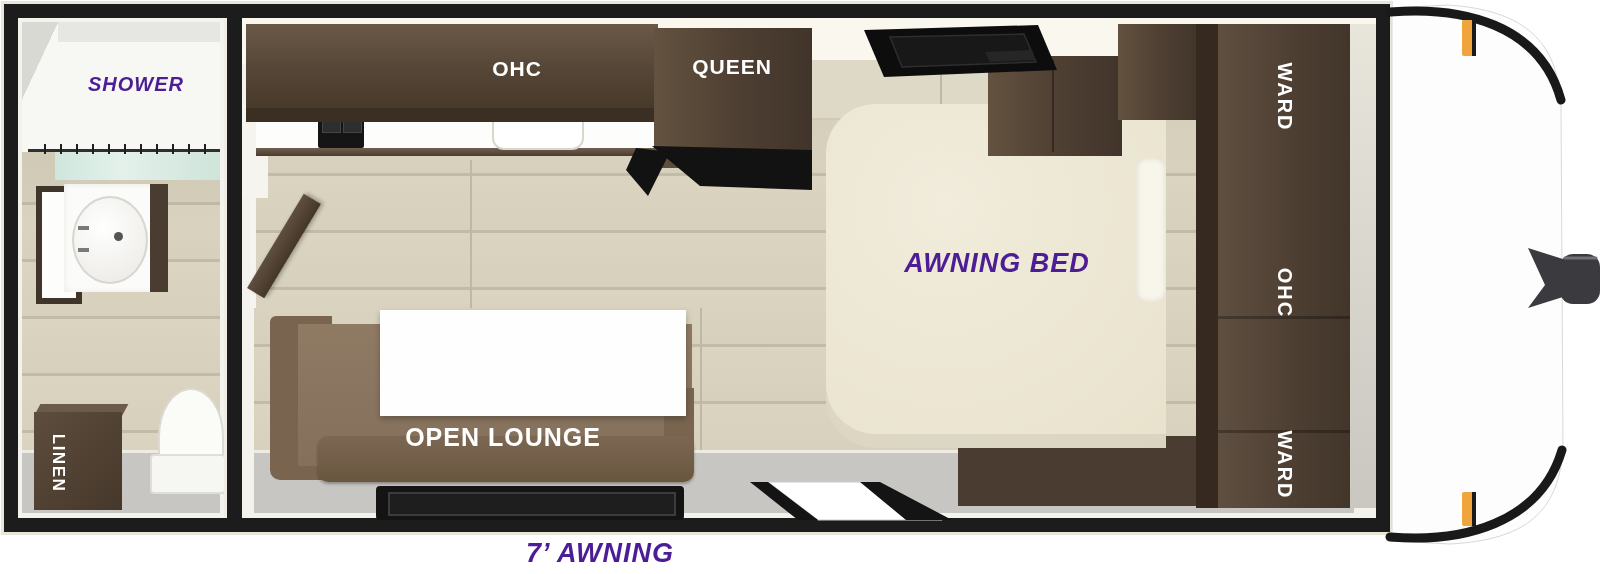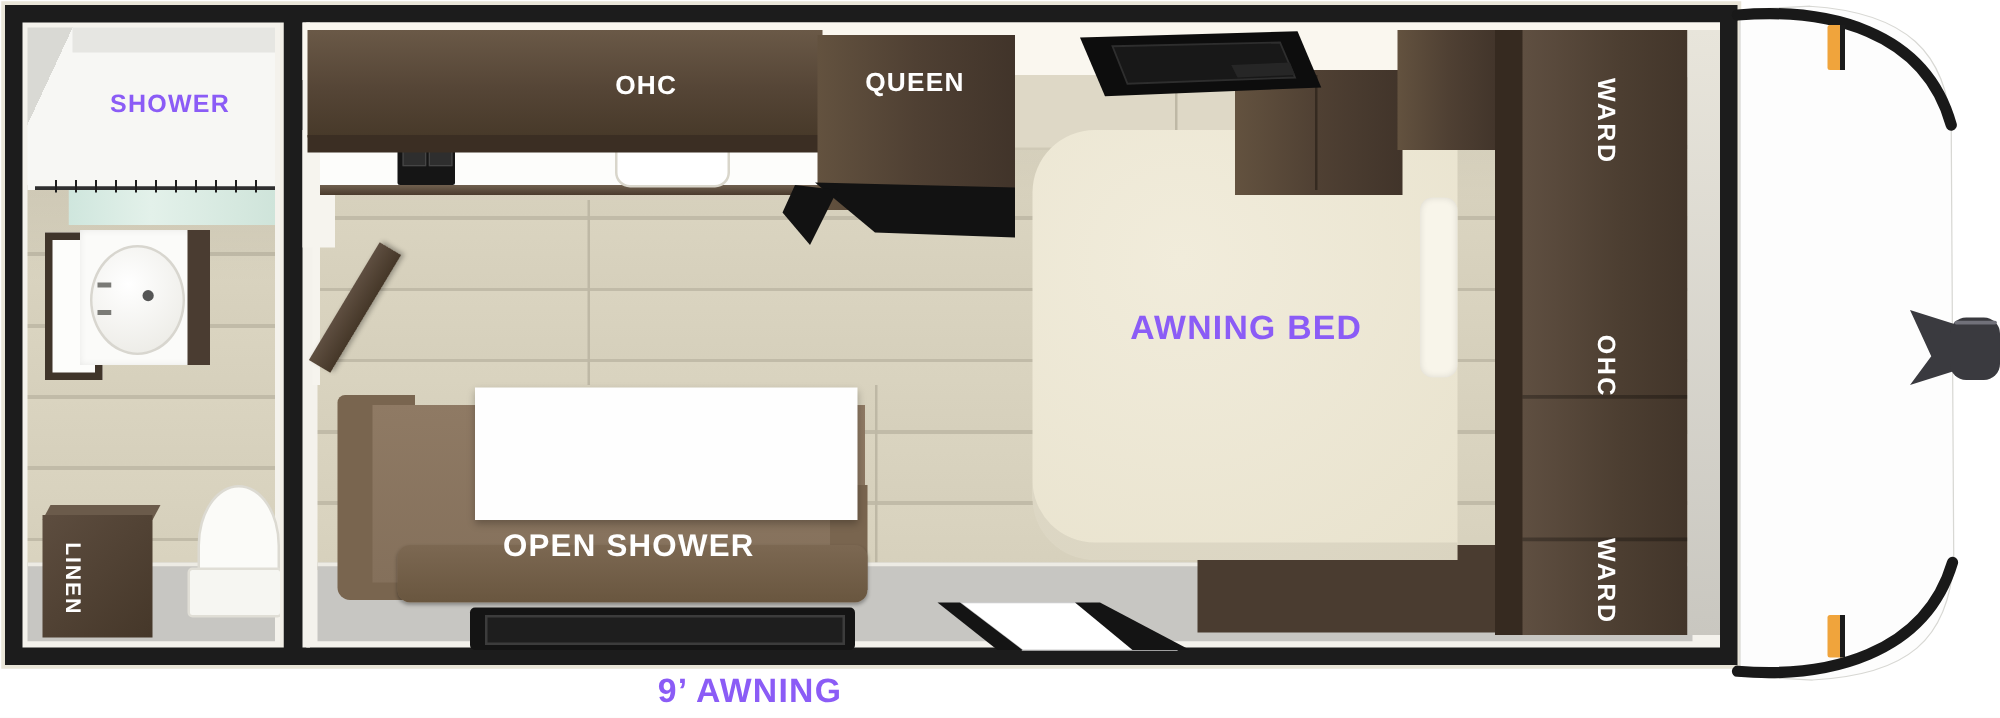--- a/index.html
+++ b/index.html
@@ -17,21 +17,21 @@
       linear-gradient(180deg, rgba(0,0,0,0.05), rgba(0,0,0,0) 26%),
       repeating-linear-gradient(180deg,#dad4c0 0px,#d6d0bc 54px,#c1bba8 54px,#c1bba8 57px);}
   .seam{width:2px;background:#beb8a5;}
   .grayfloor{background:#c7c6c2;border-top:3px solid #edebe4;}
   .wall-top{background:#faf7ef;}
   .cabV{background:linear-gradient(180deg,#6a5947,#554536 55%,#473929);}
   .cabB{background:linear-gradient(90deg,#63523f,#4f4033 50%,#41342a);}
   
   .lab{transform:translate(-50%,-50%);white-space:nowrap;font-weight:700;}
   .vlab{transform:translate(-50%,-50%) rotate(90deg);white-space:nowrap;font-weight:700;color:#fff;}
-  .white{color:#fff;} .black{color:#8b5cf6;}
+  .white{color:#fff;} .black{color:#4c1d95;font-style:italic;}
   
   .table{background:#fefefe;box-shadow:0 3px 6px rgba(0,0,0,0.25);}
   svg{display:block;}
 </style>
 </head>
 <body>
 
 <div id="stage">
 
   <div class="abs frame"></div>
@@ -92,21 +92,21 @@
   <div class="abs lab white" style="left:732px;top:67px;font-size:21px;letter-spacing:1px;">QUEEN</div>
 
   <div class="abs" style="left:250px;top:168px;width:6px;height:140px;background:#f6f4ee;"></div>
   <div class="abs" style="left:229px;top:236px;width:110px;height:20px;background:linear-gradient(180deg,#5f4f41,#453728);transform:rotate(-59deg);box-shadow:2px 2px 4px rgba(0,0,0,.3);"></div>
 
   <div class="abs" style="left:270px;top:316px;width:62px;height:164px;background:#79654f;border-radius:6px 0 0 10px;"></div>
   <div class="abs" style="left:298px;top:324px;width:394px;height:142px;background:linear-gradient(180deg,#8f7a64,#84705b);"></div>
   <div class="abs" style="left:664px;top:388px;width:30px;height:84px;background:#79654f;"></div>
   <div class="abs" style="left:318px;top:436px;width:376px;height:46px;background:linear-gradient(180deg,#7c6852,#69563f);border-radius:10px;box-shadow:0 2px 3px rgba(0,0,0,.3);"></div>
   <div class="abs table" style="left:380px;top:310px;width:306px;height:106px;"></div>
-  <div class="abs lab white" style="left:503px;top:437px;font-size:25px;letter-spacing:1px;">OPEN SHOWER</div>
+  <div class="abs lab white" style="left:503px;top:437px;font-size:25px;letter-spacing:1px;">OPEN LOUNGE</div>
   <div class="abs" style="left:376px;top:486px;width:308px;height:34px;background:#141414;border-radius:4px;"></div>
   <div class="abs" style="left:388px;top:492px;width:284px;height:20px;background:#1e1e1e;border:2px solid #3c3c3c;"></div>
 
   <div class="abs" style="left:958px;top:436px;width:246px;height:70px;background:#4a3c30;"></div>
   <div class="abs" style="left:826px;top:104px;width:340px;height:344px;background:radial-gradient(circle at 35% 30%,#f1ecdb,#e8e2cd);border-radius:50px 0 0 50px;box-shadow:inset 0 -14px 0 rgba(0,0,0,.06);"></div>
   <div class="abs" style="left:1136px;top:158px;width:30px;height:144px;background:#f8f5ea;border-radius:10px;box-shadow:inset 0 0 6px rgba(0,0,0,.12);"></div>
   <div class="abs lab black" style="left:997px;top:263px;font-size:27px;letter-spacing:1px;">AWNING BED</div>
   <div class="abs cabB" style="left:988px;top:56px;width:134px;height:100px;"></div>
   <div class="abs" style="left:1052px;top:60px;width:2px;height:92px;background:#352a20;"></div>
   <div class="abs cabB" style="left:1118px;top:24px;width:82px;height:96px;"></div>
@@ -147,15 +147,15 @@
       <rect x="1462" y="492" width="13" height="34" rx="2" fill="#f0a43c"></rect>
       <rect x="1472" y="492" width="4" height="34" fill="#1b1b1b"></rect>
       <g>
         <polygon points="1528,248 1566,260 1566,296 1528,308 1545,285" fill="#3a3a3f"></polygon>
         <rect x="1560" y="254" width="40" height="50" rx="13" fill="#3a3a3f"></rect>
         <path d="M1565,258 L1596,258" stroke="#71717a" stroke-width="3" stroke-linecap="round"></path>
       </g>
     </g>
   </svg>
 
-  <div class="abs lab black" style="left:600px;top:553px;font-size:27px;letter-spacing:1px;">9’ AWNING</div>
+  <div class="abs lab black" style="left:600px;top:553px;font-size:27px;letter-spacing:1px;">7’ AWNING</div>
 
 </div>
 
 </body></html>

